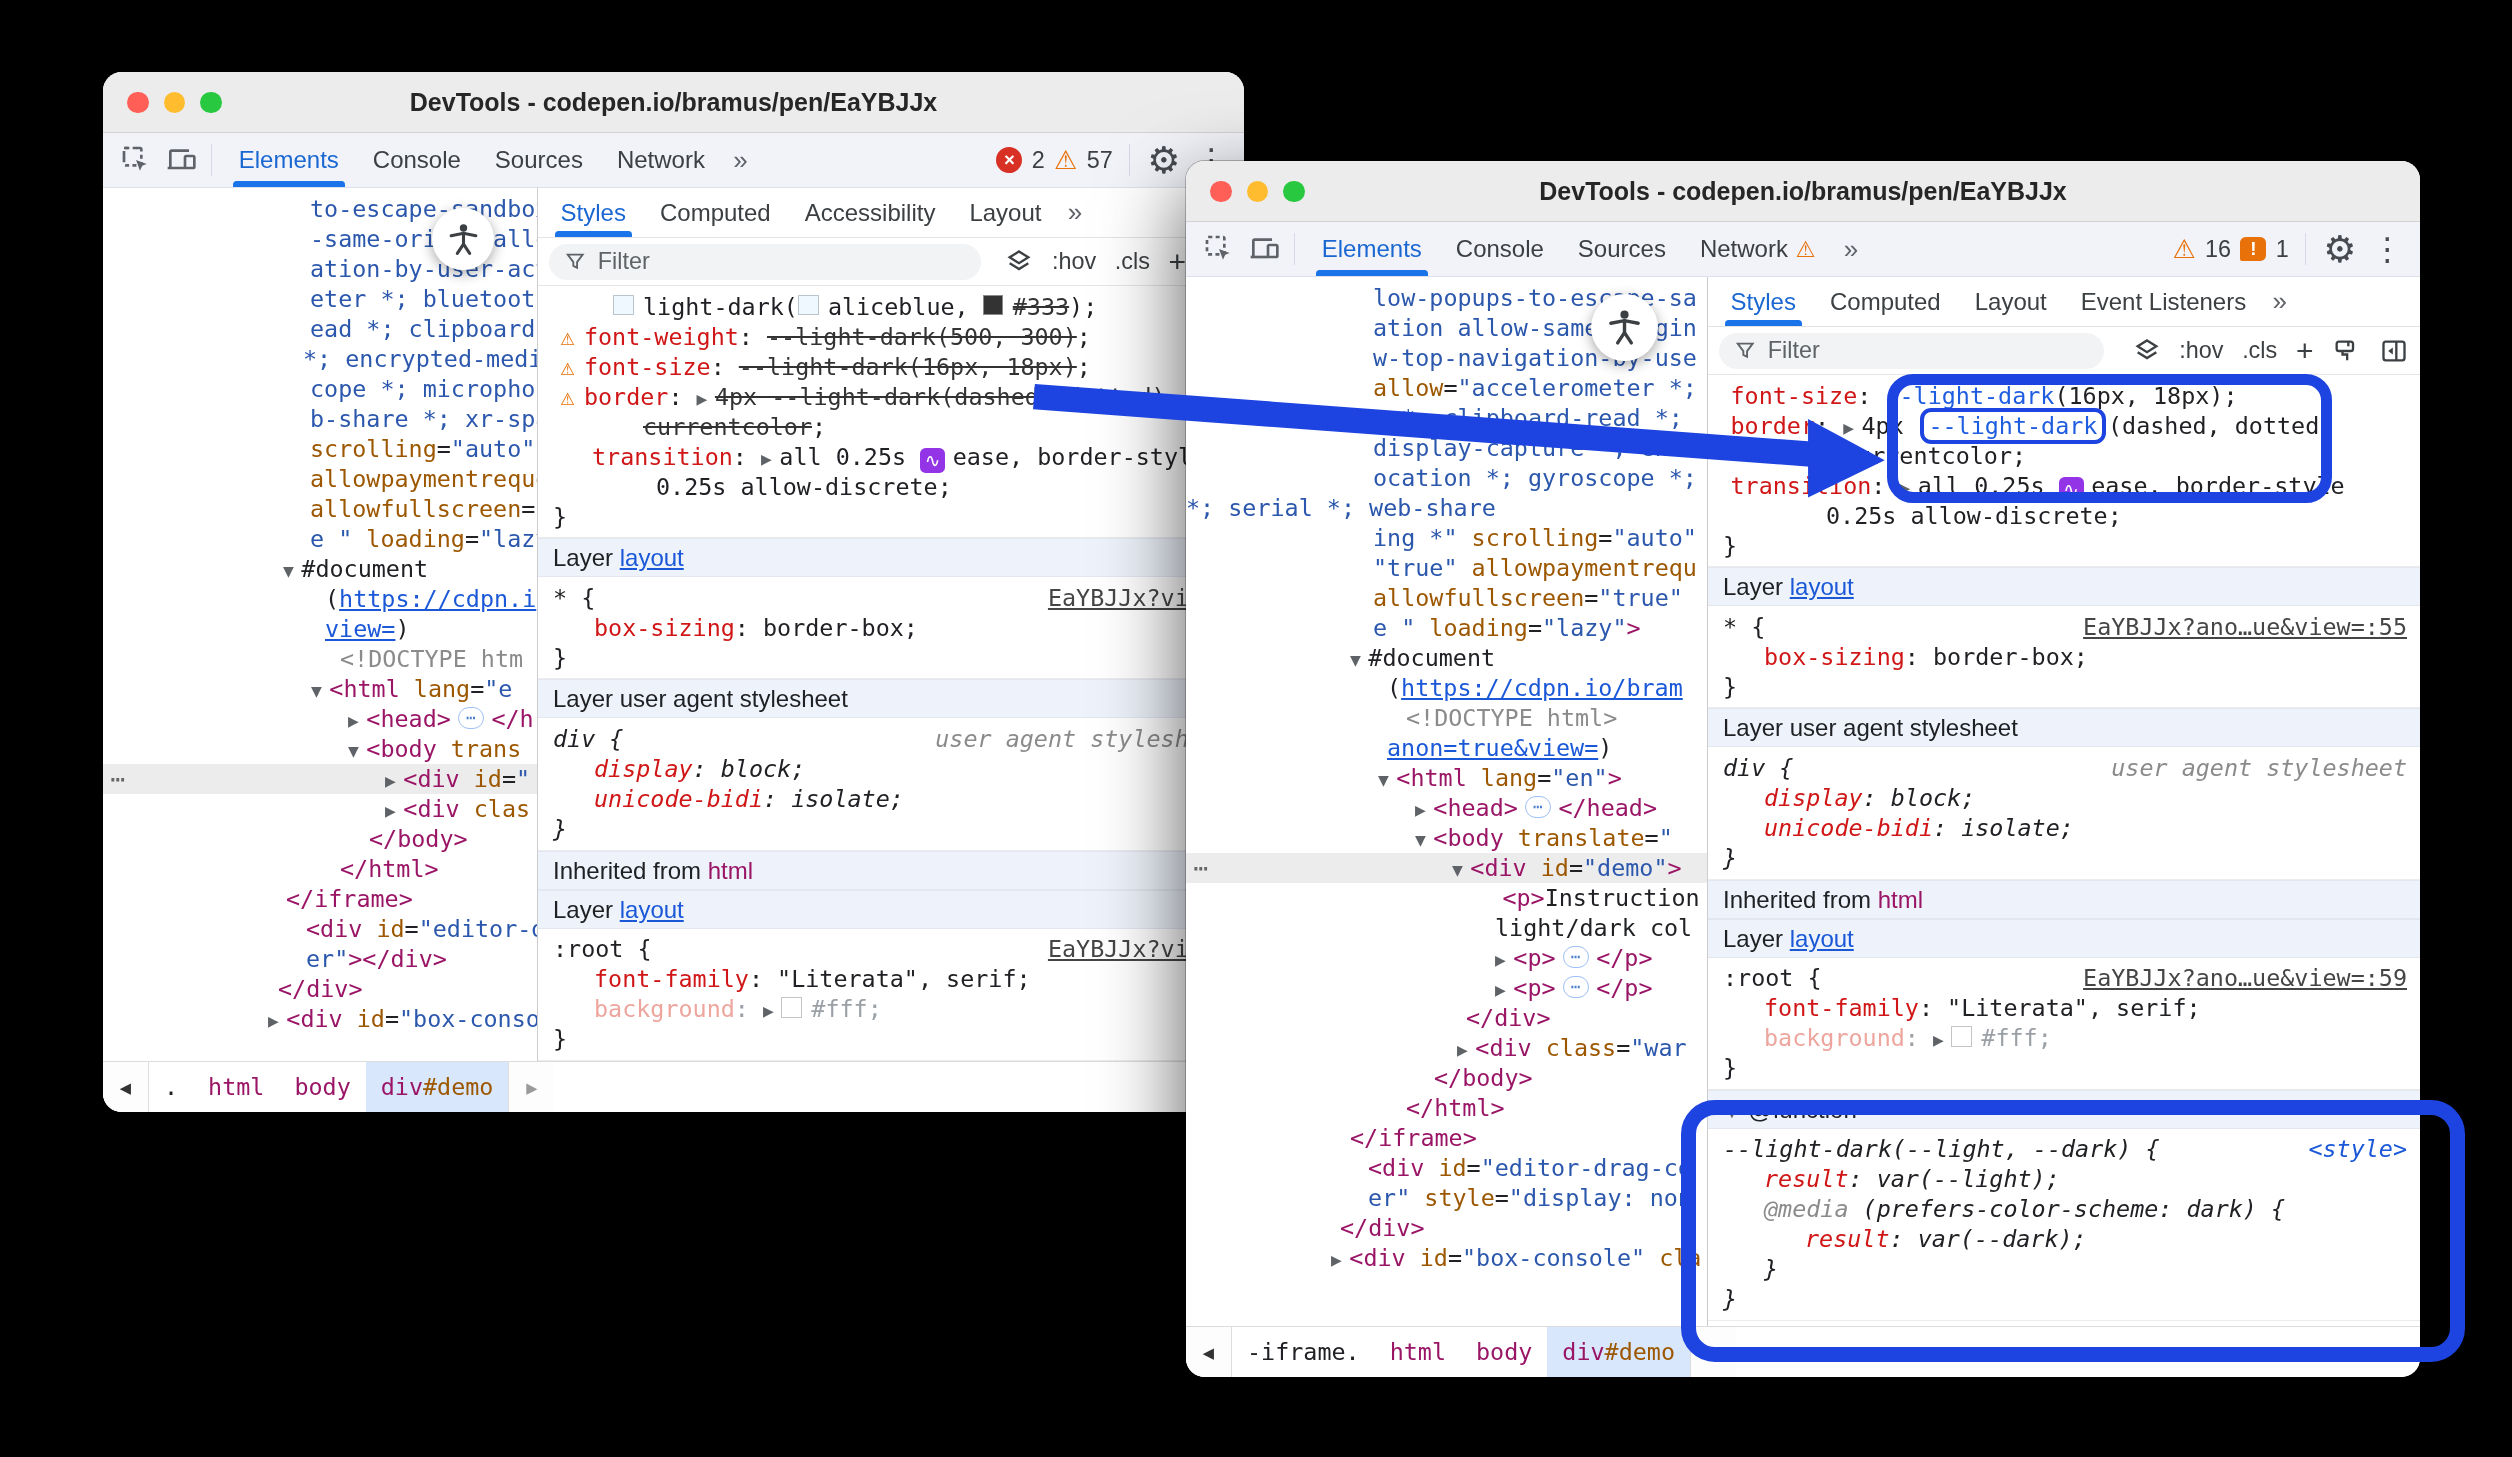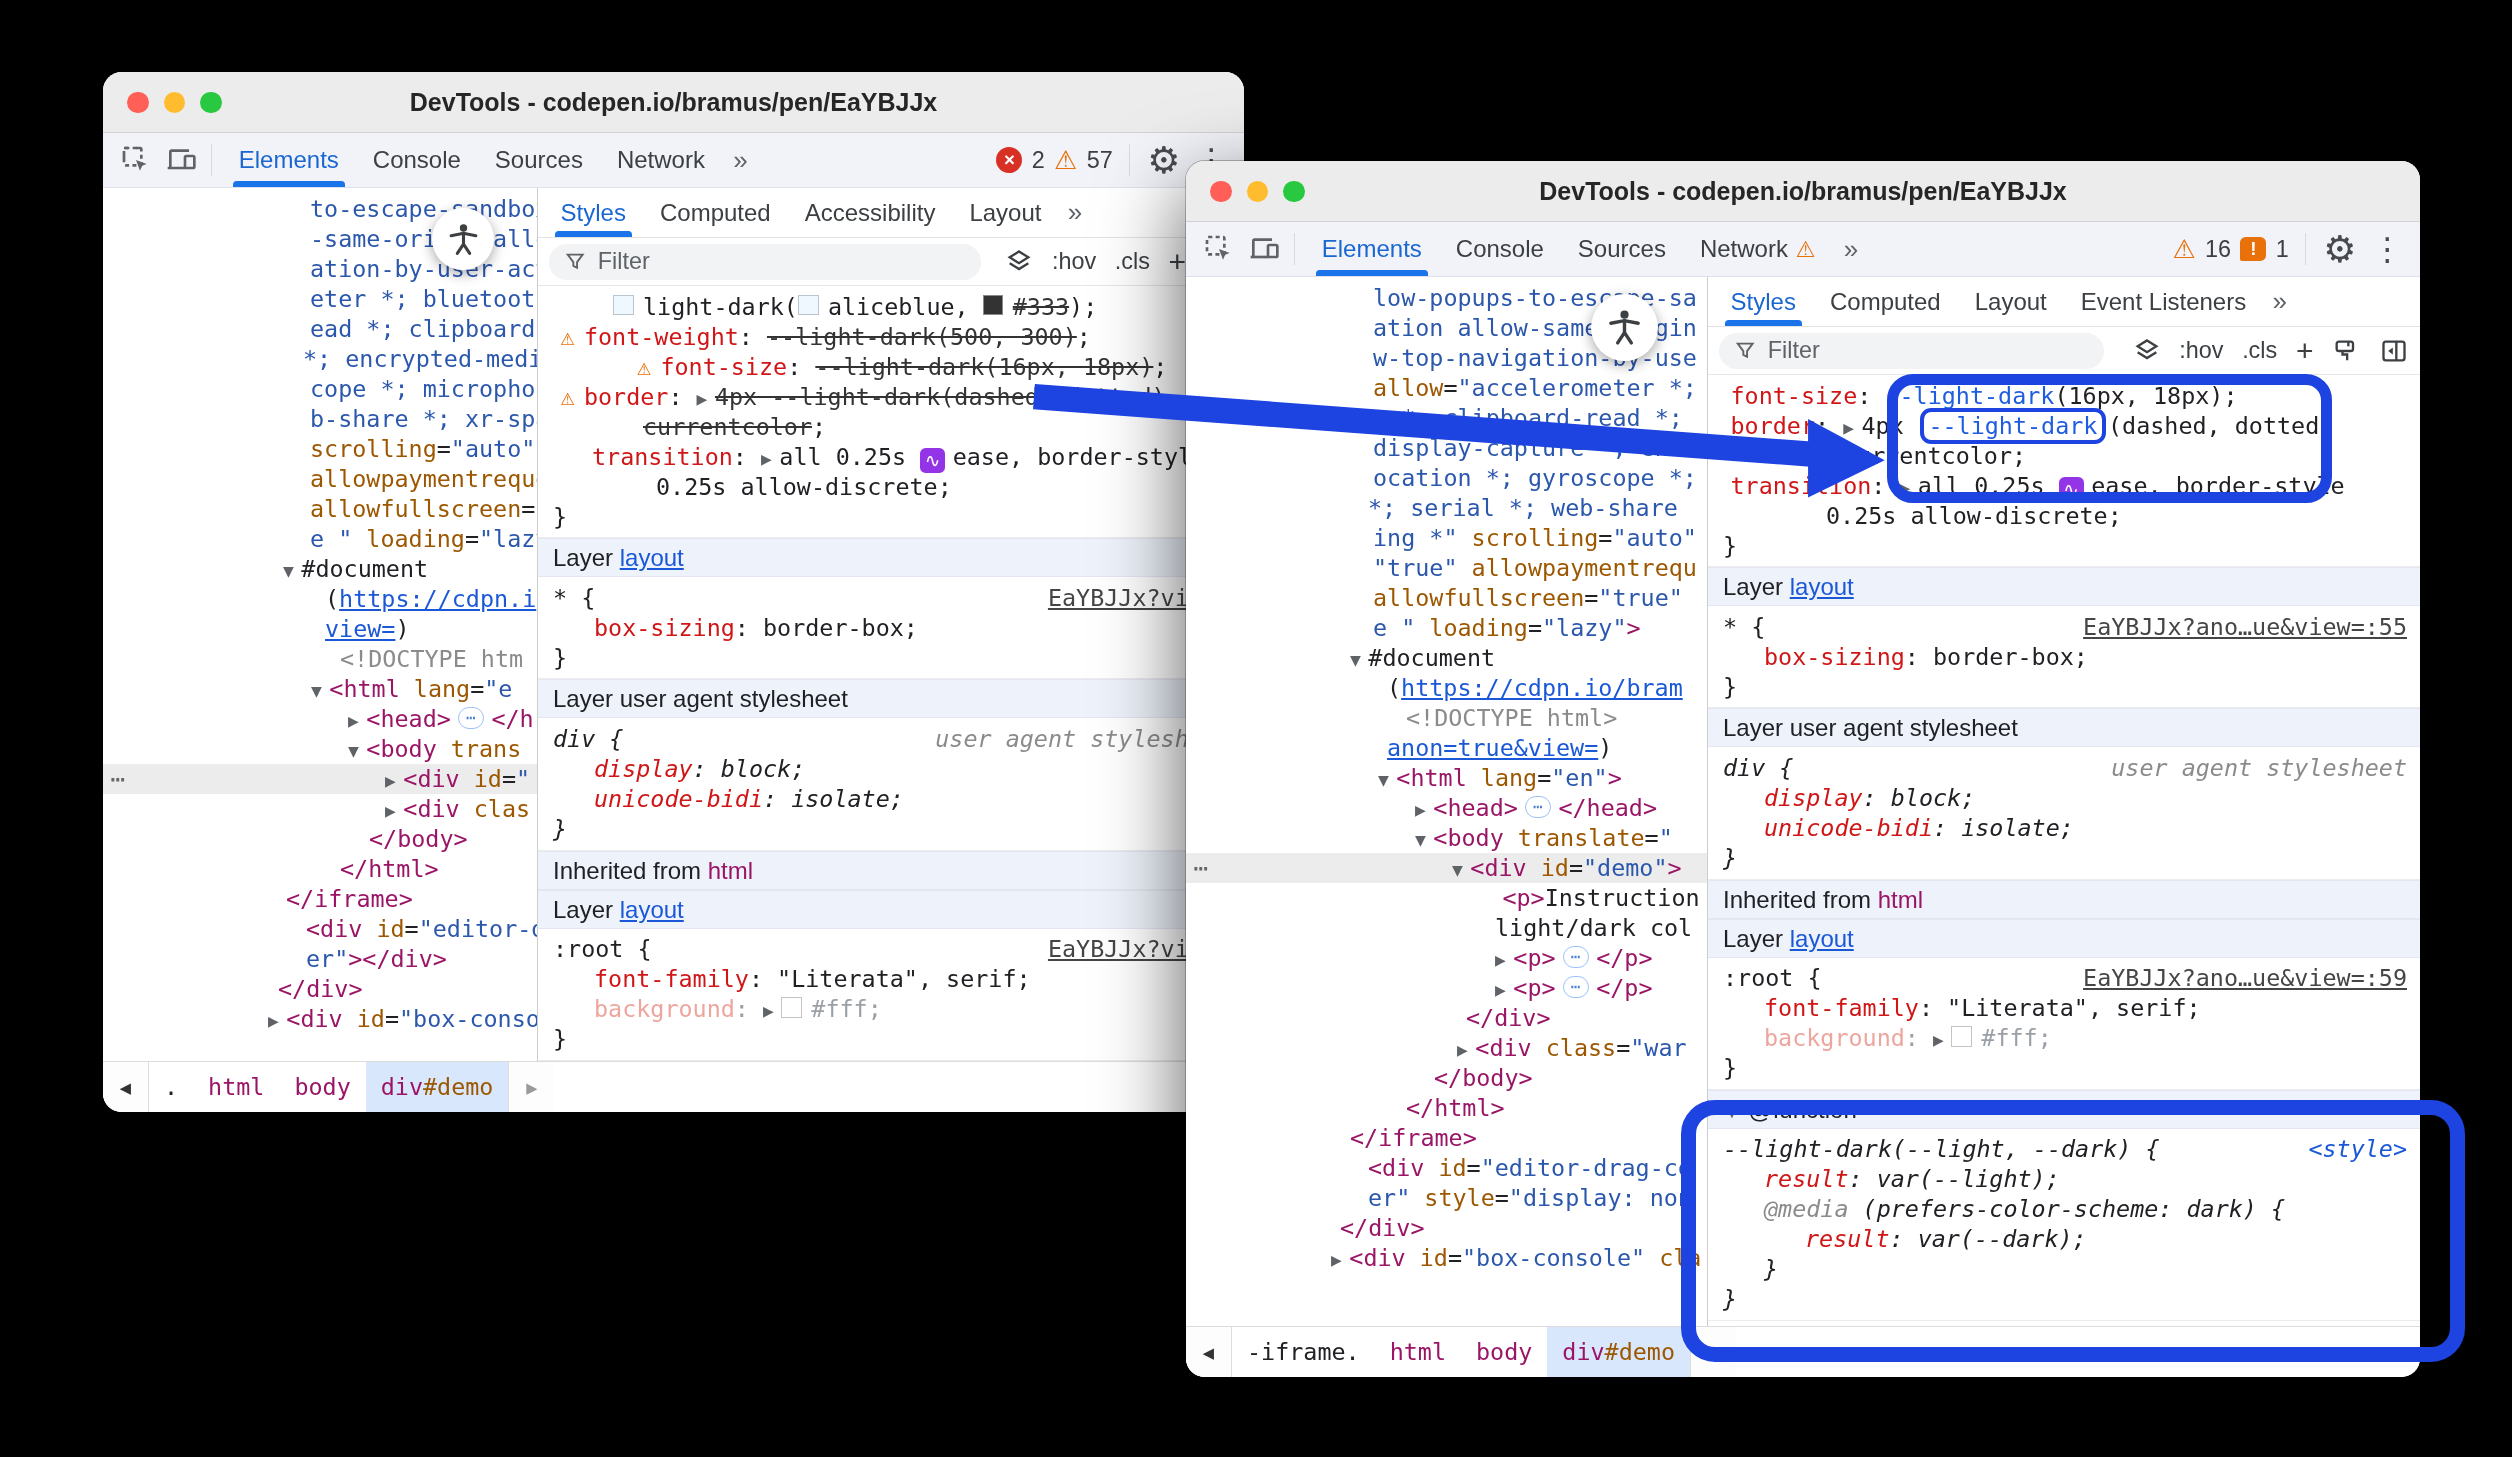--- a/index.html
+++ b/index.html
@@ -248,21 +248,21 @@
             <rect x="4" y="4" width="14" height="8" rx="2" fill="none" stroke="#3c4043" stroke-width="2"></rect>
             <path d="M14 4v4" stroke="#3c4043" stroke-width="2"></path>
             <path d="M9 12v3h4v5" fill="none" stroke="#3c4043" stroke-width="2"></path>
           </svg>
         </span>
       </div>
       <div class="srules">
           <div class="rule">
             <div class="cl" style="padding-left: 60px;"><span class="sg-swl"></span><span class="sg-p">light-dark(</span><span class="sg-swl"></span><span class="sg-p">aliceblue, </span><span class="sg-swd"></span><span class="sg-s">#333</span><span class="sg-p">);</span></div>
             <div class="cl" style="padding-left: 7.5px;"><span class="sg-w">⚠</span><span class="sg-prop">font-weight</span><span class="sg-p">: </span><span class="sg-s">--light-dark(500, 300)</span><span class="sg-p">;</span></div>
-            <div class="cl" style="padding-left: 7.5px; text-align: center;"><span class="sg-w">⚠</span><span class="sg-prop">font-size</span><span class="sg-p">: </span><span class="sg-s">--light-dark(16px, 18px)</span><span class="sg-p">;</span></div>
+            <div class="cl" style="padding-left: 7.5px;"><span class="sg-w">⚠</span><span class="sg-prop">font-size</span><span class="sg-p">: </span><span class="sg-s">--light-dark(16px, 18px)</span><span class="sg-p">;</span></div>
             <div class="cl" style="padding-left: 7.5px;"><span class="sg-w">⚠</span><span class="sg-prop">border</span><span class="sg-p">: </span><span class="sg-d">▶</span><span class="sg-s">4px --light-dark(dashed, dotted)</span></div>
             <div class="cl" style="padding-left: 90px;"><span class="sg-s">currentcolor</span><span class="sg-p">;</span></div>
             <div class="cl" style="padding-left: 39px;"><span class="sg-prop">transition</span><span class="sg-p">: </span><span class="sg-d">▶</span><span class="sg-p">all 0.25s </span><span class="sg-ease">∿</span><span class="sg-p">ease, border-style</span></div>
             <div class="cl" style="padding-left: 103px;"><span class="sg-p">0.25s allow-discrete;</span></div>
             <div class="cl" style="padding-left: 0px;"><span class="sg-p">}</span></div>
           </div>
           <div class="sec"><span class="sg-p">Layer </span><span class="sg-l">layout</span></div>
           <div class="rule">
             <div class="cl" style="padding-left: 0px;"><span class="sg-p">* {</span><span class="rt"><span class="sg-src">EaYBJJx?view=</span></span></div>
             <div class="cl" style="padding-left: 41px;"><span class="sg-prop">box-sizing</span><span class="sg-p">: border-box;</span></div>
@@ -359,21 +359,21 @@
   </div>
   <div class="main">
     <div class="dom">
         <div class="cl" style="padding-left: 187px;"><span class="sg-v">low-popups-to-escape-sa</span></div>
         <div class="cl" style="padding-left: 187px;"><span class="sg-v">ation allow-same-origin</span></div>
         <div class="cl" style="padding-left: 187px;"><span class="sg-v">w-top-navigation-by-use</span></div>
         <div class="cl" style="padding-left: 187px;"><span class="sg-a">allow</span><span class="sg-p">=</span><span class="sg-v">"accelerometer *;</span></div>
         <div class="cl" style="padding-left: 187px;"><span class="sg-v">a *; clipboard-read *;</span></div>
         <div class="cl" style="padding-left: 187px;"><span class="sg-v">display-capture *; encr</span></div>
         <div class="cl" style="padding-left: 187px;"><span class="sg-v">ocation *; gyroscope *;</span></div>
-        <div class="cl" style="padding-left: 182px;"><span class="sg-v">*; serial *; web-share</span></div>
+        <div class="cl" style=""><span class="sg-v">*; serial *; web-share</span></div>
         <div class="cl" style="padding-left: 187px;"><span class="sg-v">ing *" </span><span class="sg-a">scrolling</span><span class="sg-p">=</span><span class="sg-v">"auto"</span></div>
         <div class="cl" style="padding-left: 187px;"><span class="sg-v">"true" </span><span class="sg-a">allowpaymentrequ</span></div>
         <div class="cl" style="padding-left: 187px;"><span class="sg-a">allowfullscreen</span><span class="sg-p">=</span><span class="sg-v">"true"</span></div>
         <div class="cl" style="padding-left: 187px;"><span class="sg-v">e " </span><span class="sg-a">loading</span><span class="sg-p">=</span><span class="sg-v">"lazy"</span><span class="sg-t">&gt;</span></div>
         <div class="cl" style="padding-left: 164px;"><span class="sg-d">▼</span><span class="sg-p">#document</span></div>
         <div class="cl" style="padding-left: 201px;"><span class="sg-p">(</span><span class="sg-l">https://cdpn.io/bram</span></div>
         <div class="cl" style="padding-left: 220px;"><span class="sg-g">&lt;!DOCTYPE html&gt;</span></div>
         <div class="cl" style="padding-left: 201px;"><span class="sg-l">anon=true&amp;view=</span><span class="sg-p">)</span></div>
         <div class="cl" style="padding-left: 192px;"><span class="sg-d">▼</span><span class="sg-t">&lt;html </span><span class="sg-a">lang</span><span class="sg-p">=</span><span class="sg-v">"en"</span><span class="sg-t">&gt;</span></div>
         <div class="cl" style="padding-left: 229px;"><span class="sg-d">▶</span><span class="sg-t">&lt;head&gt;</span><span class="sg-ell">⋯</span><span class="sg-t">&lt;/head&gt;</span></div>

